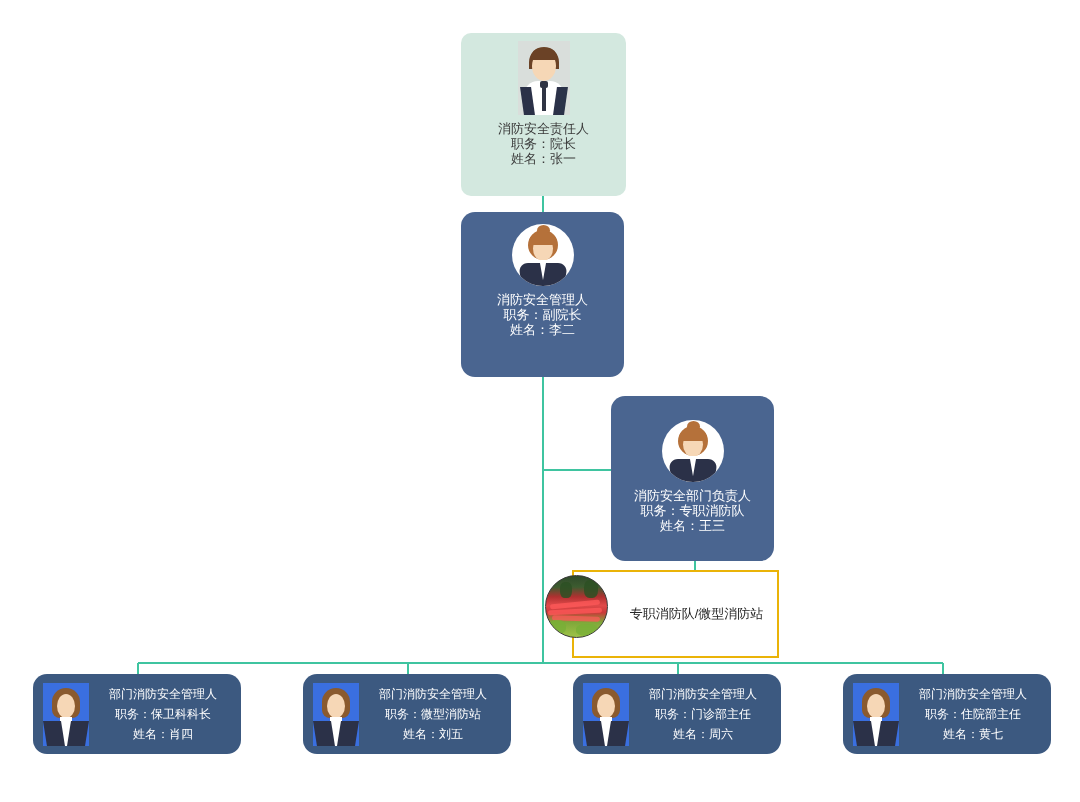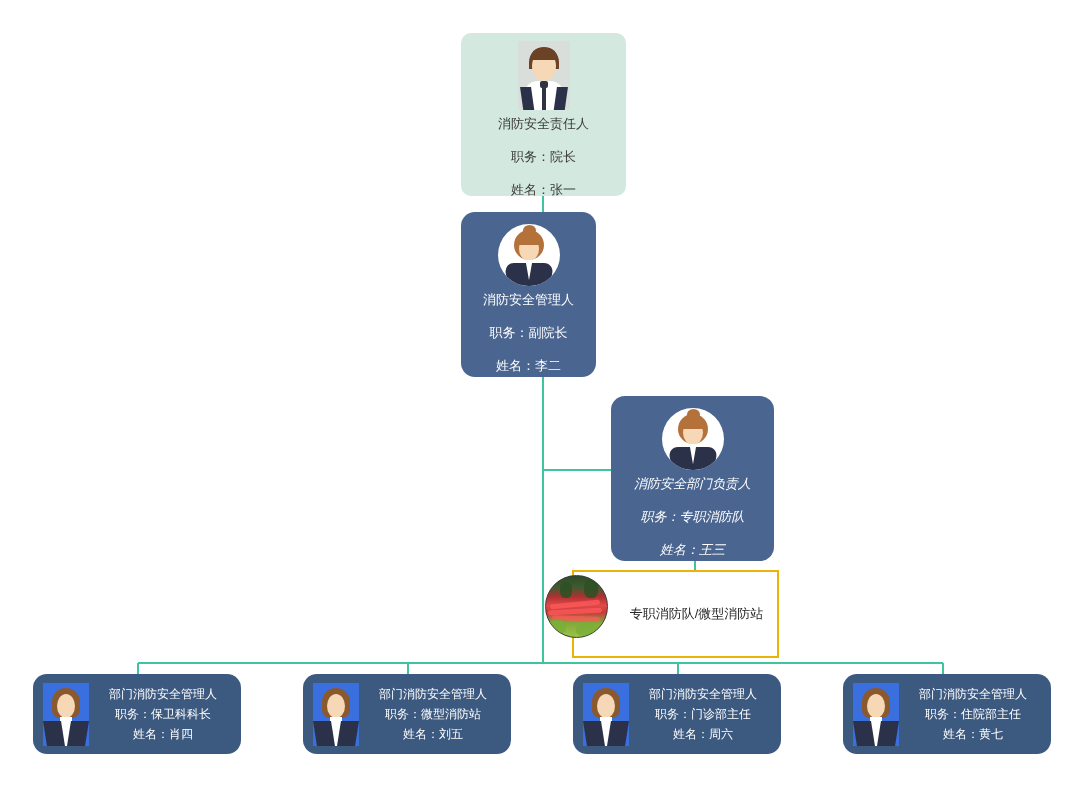--- a/index.html
+++ b/index.html
@@ -52,42 +52,41 @@
     background: #4a6590;
     border-radius: 14px;
     display: flex;
     flex-direction: column;
     align-items: center;
   }
   .card-navy .label-block {
     color: #ffffff;
   }
   .card-mgr {
-    width: 135px;
+    width: 163px;
     height: 165px;
     left: 461px;
     top: 212px;
     padding-top: 12px;
   }
   .card-dept {
     width: 163px;
     height: 165px;
     left: 611px;
     top: 396px;
-    padding-top: 12px;
-    font-style: italic;
+    padding-top: 24px;
   }
   .label-block {
     width: 100%;
     text-align: center;
     font-size: 13px;
     line-height: 1.0;
   }
   .label-block .row {
-    margin-top: 20px;
+    margin-top: 2px;
     white-space: nowrap;
   }
   .label-block .row.first {
     margin-top: 7px;
   }
   
   .avatar-rect {
     width: 52px;
     height: 74px;
     background: #d9dedb;

